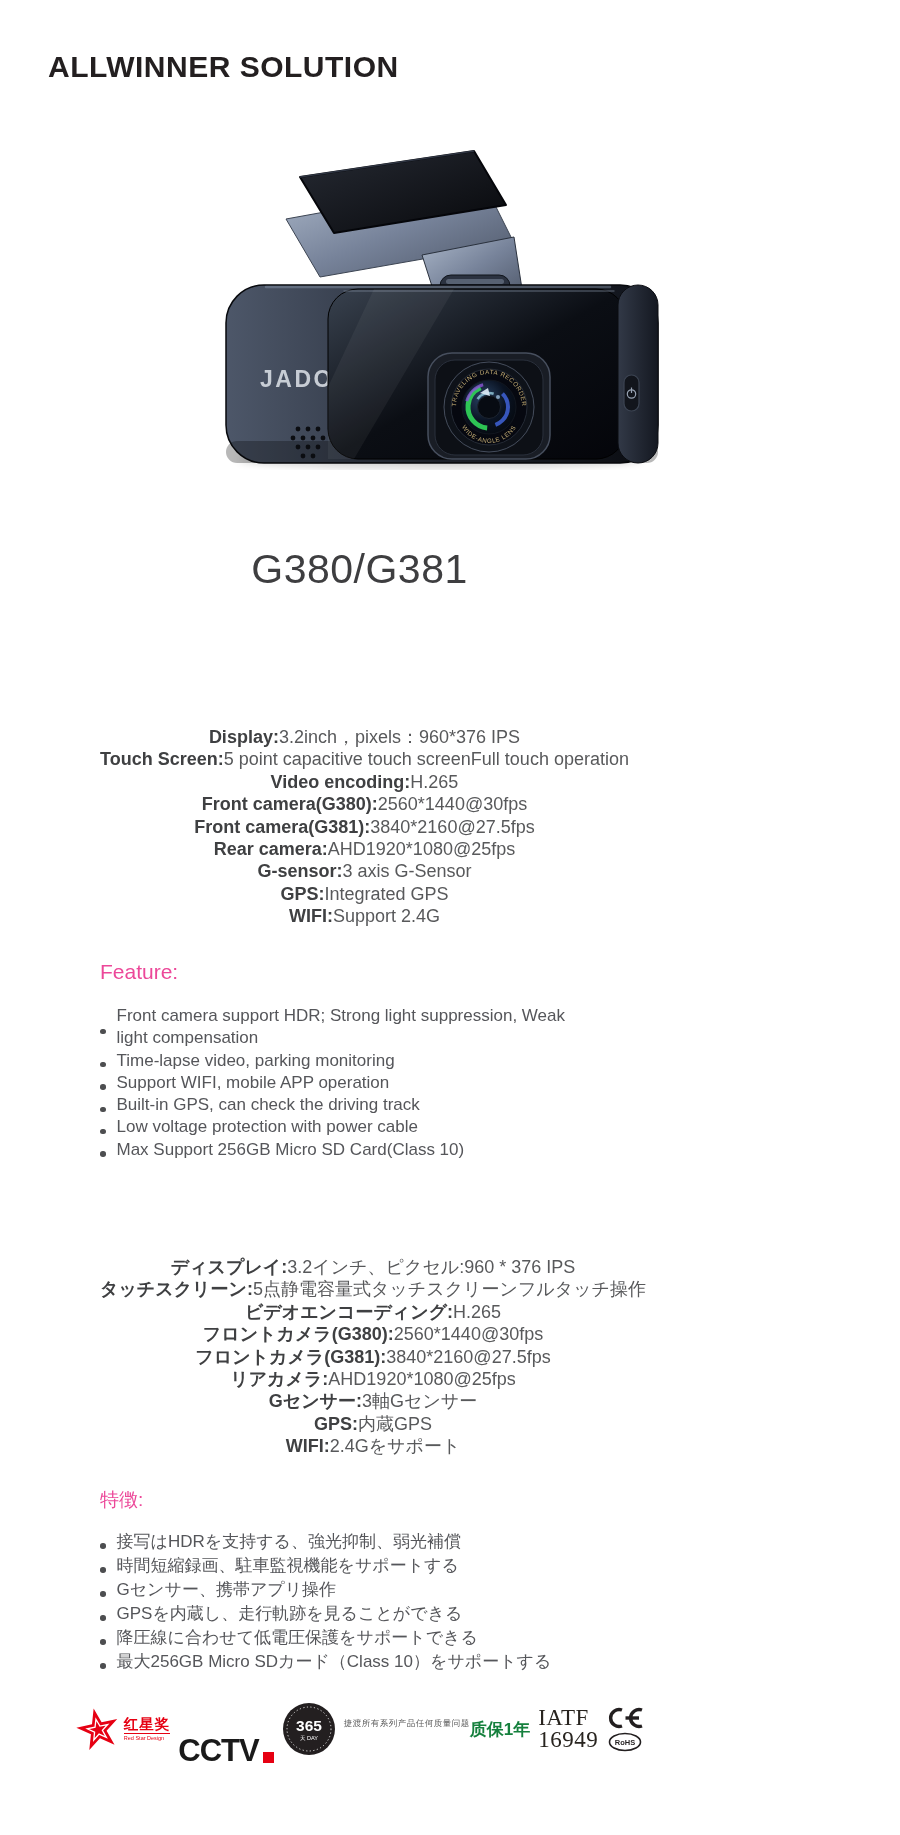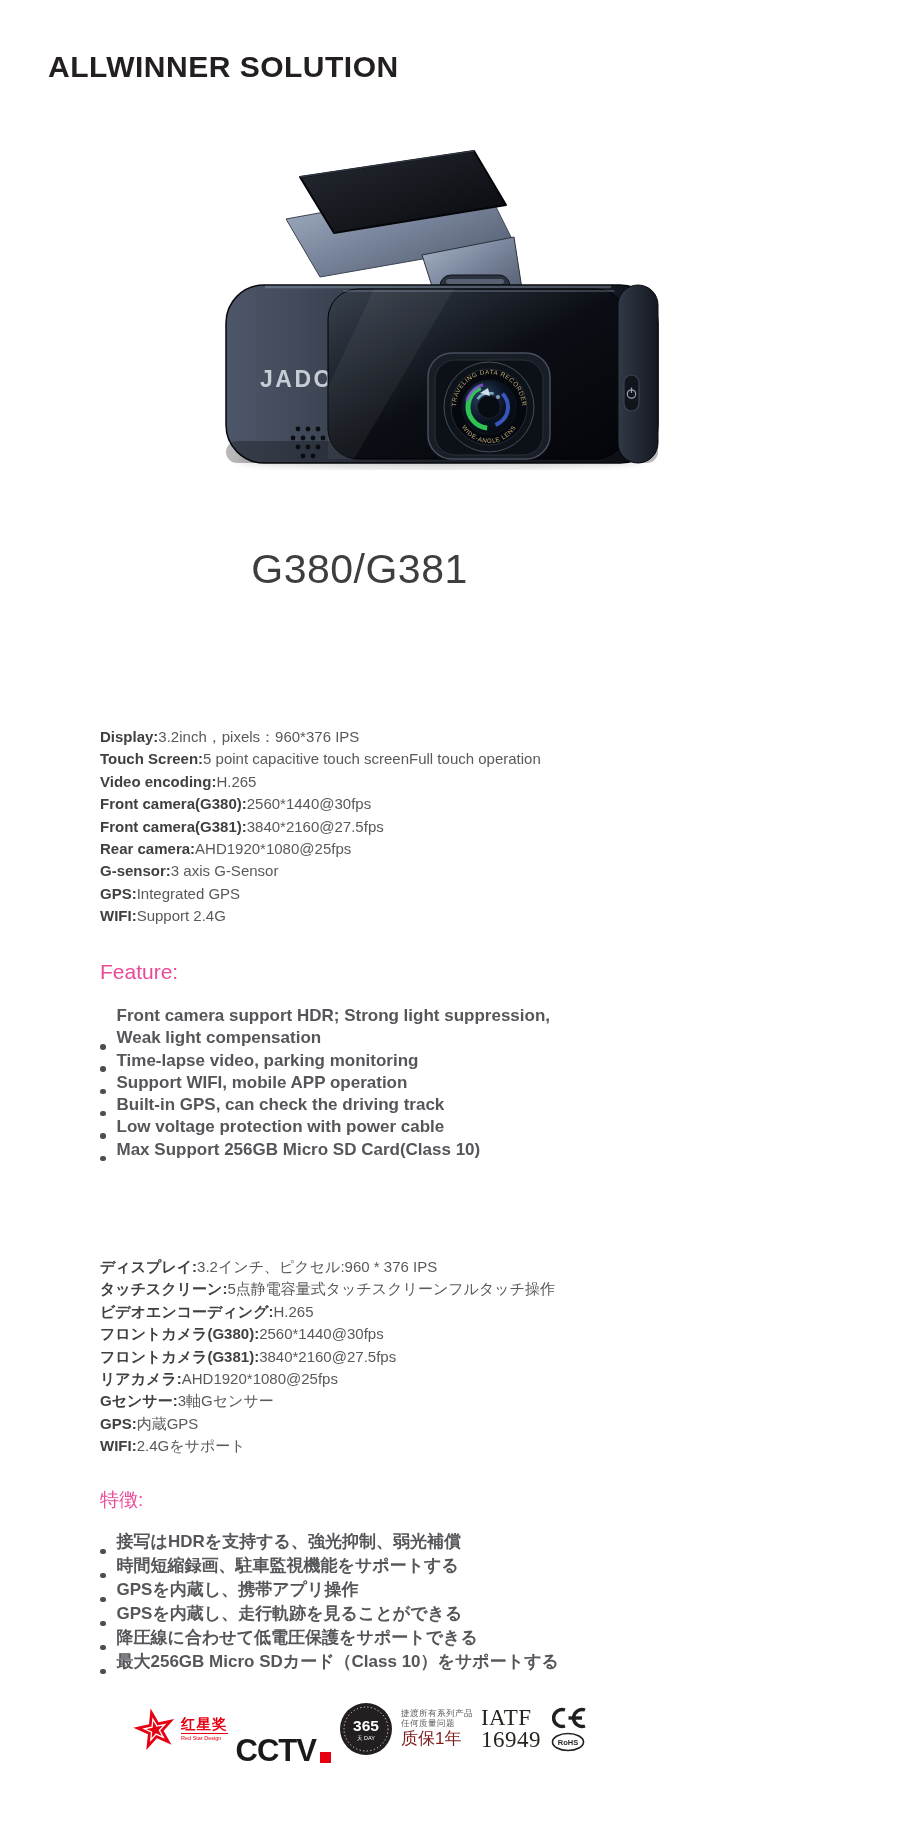--- a/index.html
+++ b/index.html
@@ -13,51 +13,51 @@
   }
   .product-visual{position:absolute;left:222px;top:135px;width:460px;height:335px;}
   .model-title{
     position:absolute;left:0;right:0;top:546px;text-align:center;
     font-size:41px;font-weight:400;color:#3e3e40;letter-spacing:.5px;
   }
   
   .specs{position:absolute;left:100px;white-space:nowrap;}
   .specs-en{top:726px;}
   .specs-jp{top:1256px;}
-  .spec-row{font-size:15px;line-height:22.4px;color:#58595b;}
+  .spec-row{font-size:18px;line-height:22.4px;color:#58595b;text-align:center;}
   .spec-label{font-weight:bold;color:#3f4042;}
   
   .feat-heading{position:absolute;left:100px;font-size:21px;color:#ec4899;text-align:right;}
   .feat-heading-en{top:960px;}
   .feat-heading-jp{top:1487px;font-size:19px;}
   .features{position:absolute;left:100px;}
   .features-en{top:1005px;width:470px;}
   .features-jp{top:1530px;white-space:nowrap;}
-  .feat-row{display:flex;align-items:flex-end;font-weight:bold;}
+  .feat-row{display:flex;align-items:center;}
   .features-en .feat-row{font-size:17px;line-height:22.3px;color:#55565a;}
   .features-jp .feat-row{font-size:17px;line-height:24px;color:#55565a;}
   .feat-dot{
     width:5.5px;height:5.5px;border-radius:50%;background:#4d4e50;
     margin:8px 11px 0 0;flex-shrink:0;
   }
   
   .footer{
     position:absolute;left:0;right:0;top:1694px;height:70px;
     display:flex;justify-content:center;align-items:center;gap:8px;
   }
   .redstar{display:flex;align-items:center;gap:3px;}
   .redstar-text{display:flex;flex-direction:column;line-height:1;}
   .redstar-cn{font-size:14.5px;font-weight:bold;color:#e60012;letter-spacing:1px;}
   .redstar-en{font-size:5.5px;color:#e60012;margin-top:2px;border-top:1px solid #e60012;padding-top:1.5px;}
   .cctv{display:flex;align-items:flex-end;margin-top:45px;}
   .cctv-text{font-size:31px;font-weight:900;color:#1a1a1a;letter-spacing:-1px;line-height:.8;}
   .cctv-square{width:11px;height:11px;background:#e60012;margin-left:4px;margin-bottom:1px;}
-  .warranty{display:flex;flex-direction:column;line-height:1.15;}
+  .warranty{display:flex;line-height:1.15;}
   .warranty-small{font-size:8.5px;color:#5a5a5a;letter-spacing:.5px;}
-  .warranty-big{font-size:17px;font-weight:normal;color:#7f1d1d;margin-top:1px;}
+  .warranty-big{font-size:17px;font-weight:bold;color:#15803d;margin-top:1px;}
   .iatf{display:flex;flex-direction:column;font-family:"Liberation Serif","DejaVu Serif",serif;color:#28241f;line-height:.95;}
   .iatf-line{font-size:23px;letter-spacing:.5px;}
   .ce-rohs{display:flex;flex-direction:column;align-items:center;gap:3px;}
 </style>
 </head>
 <body>
 
 <div class="page">
 
   <div class="main-title">ALLWINNER SOLUTION</div>
@@ -225,21 +225,21 @@
     <div class="feat-row">
         <span class="feat-dot"></span>
         <span>接写はHDRを支持する、強光抑制、弱光補償</span>
       </div>
     <div class="feat-row">
         <span class="feat-dot"></span>
         <span>時間短縮録画、駐車監視機能をサポートする</span>
       </div>
     <div class="feat-row">
         <span class="feat-dot"></span>
-        <span>GPSを内蔵し、携帯アプリ操作</span>
+        <span>Gセンサー、携帯アプリ操作</span>
       </div>
     <div class="feat-row">
         <span class="feat-dot"></span>
         <span>GPSを内蔵し、走行軌跡を見ることができる</span>
       </div>
     <div class="feat-row">
         <span class="feat-dot"></span>
         <span>降圧線に合わせて低電圧保護をサポートできる</span>
       </div>
     <div class="feat-row">

